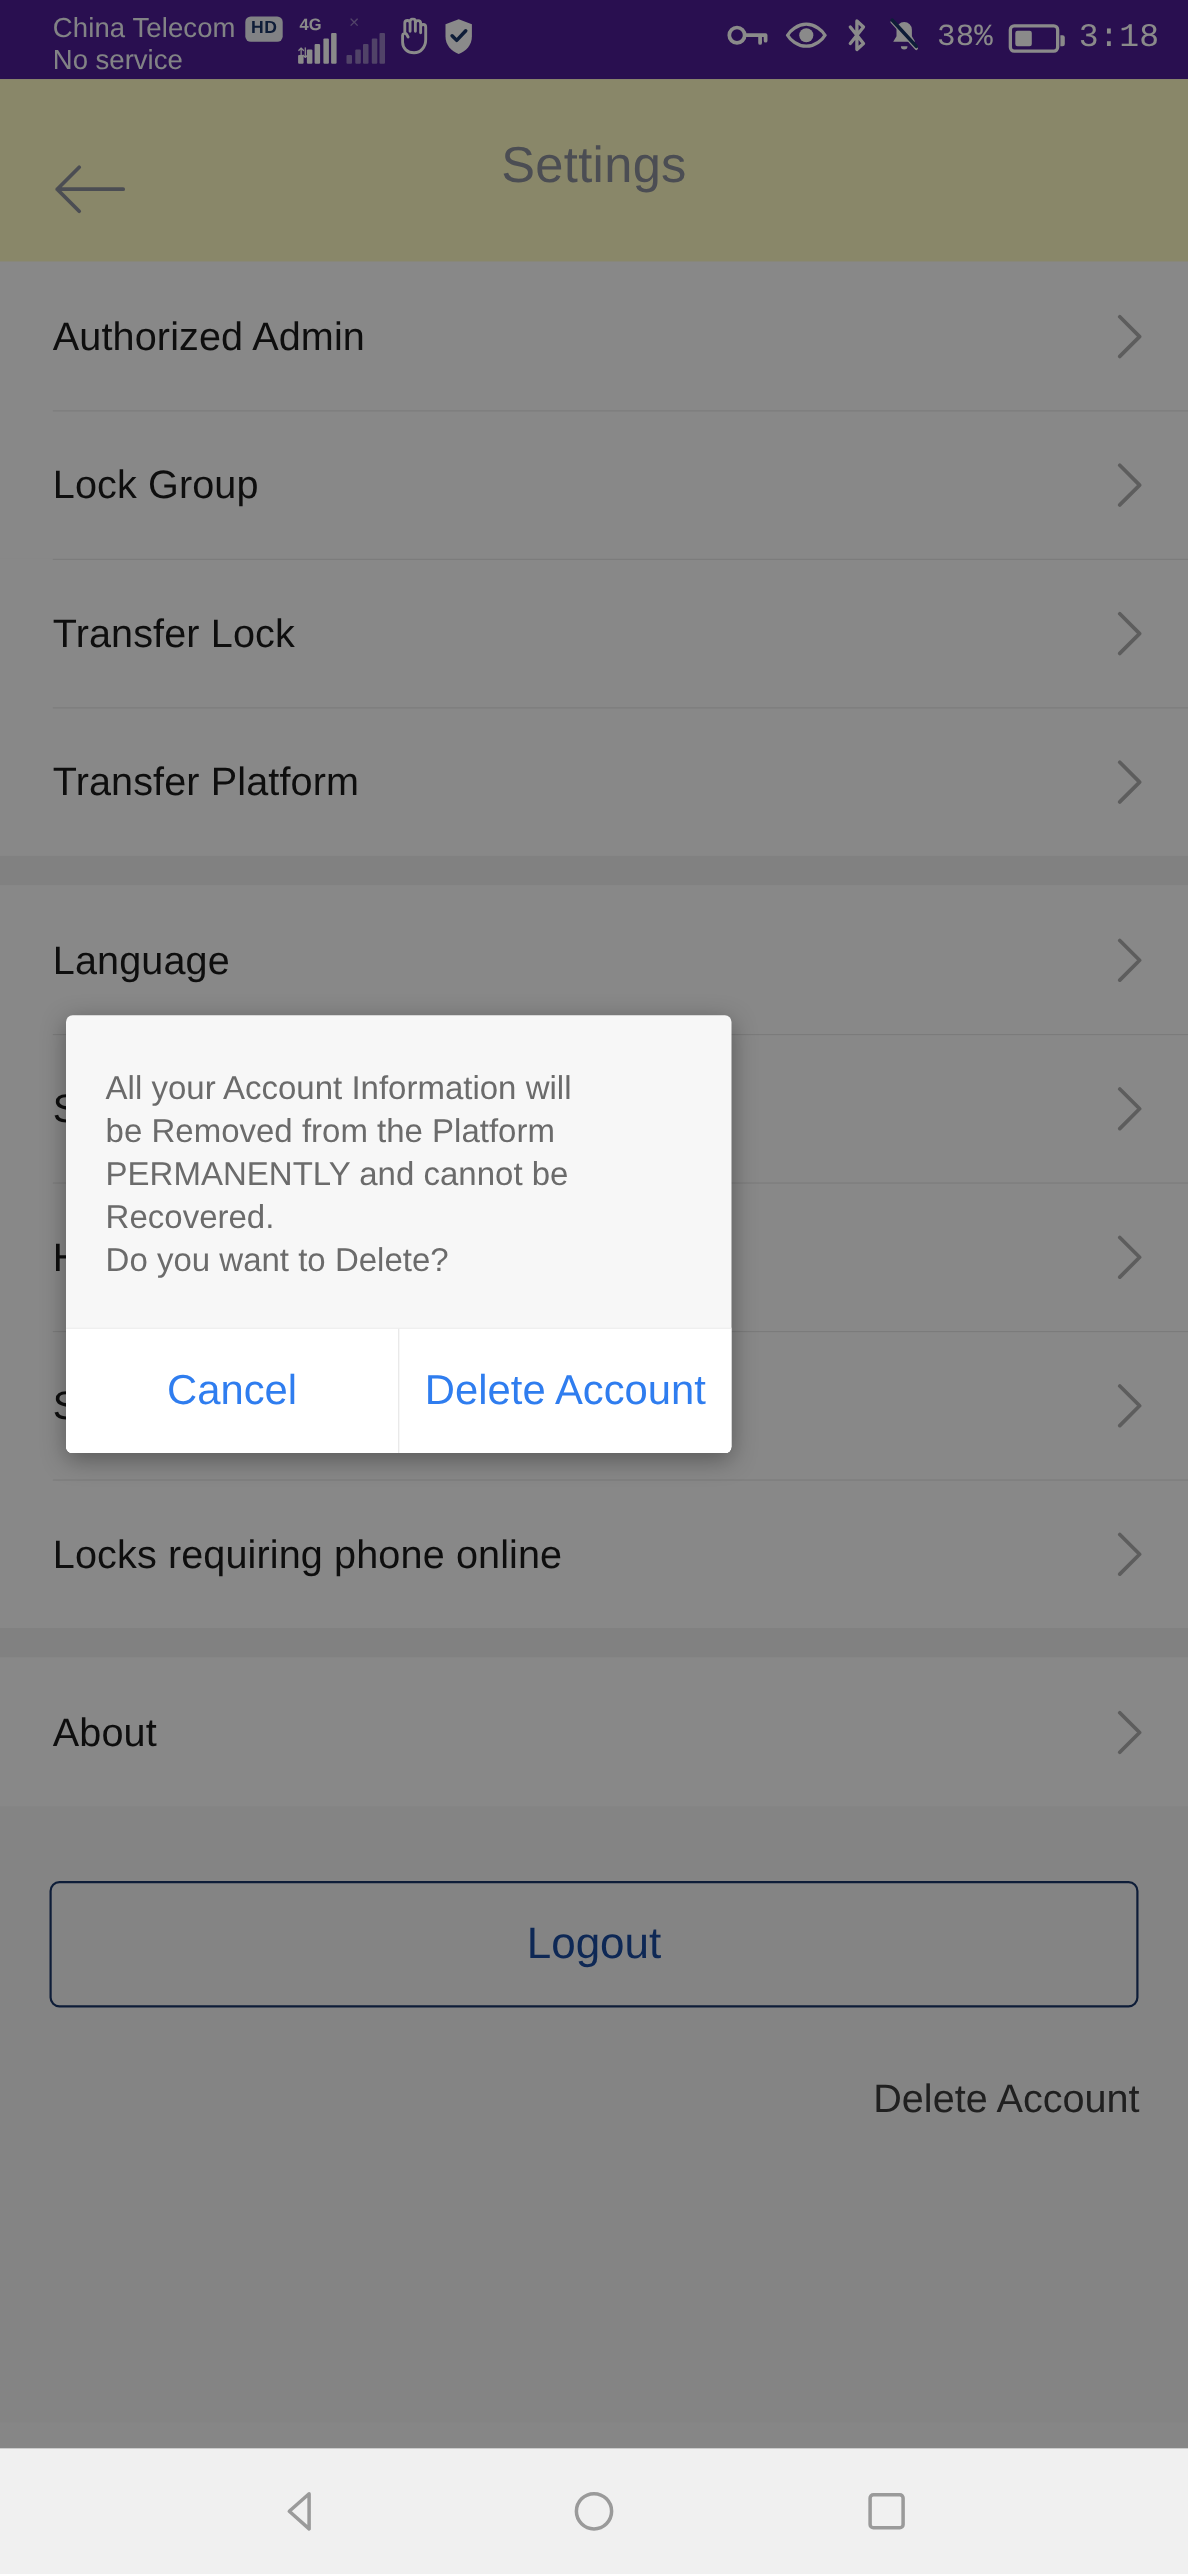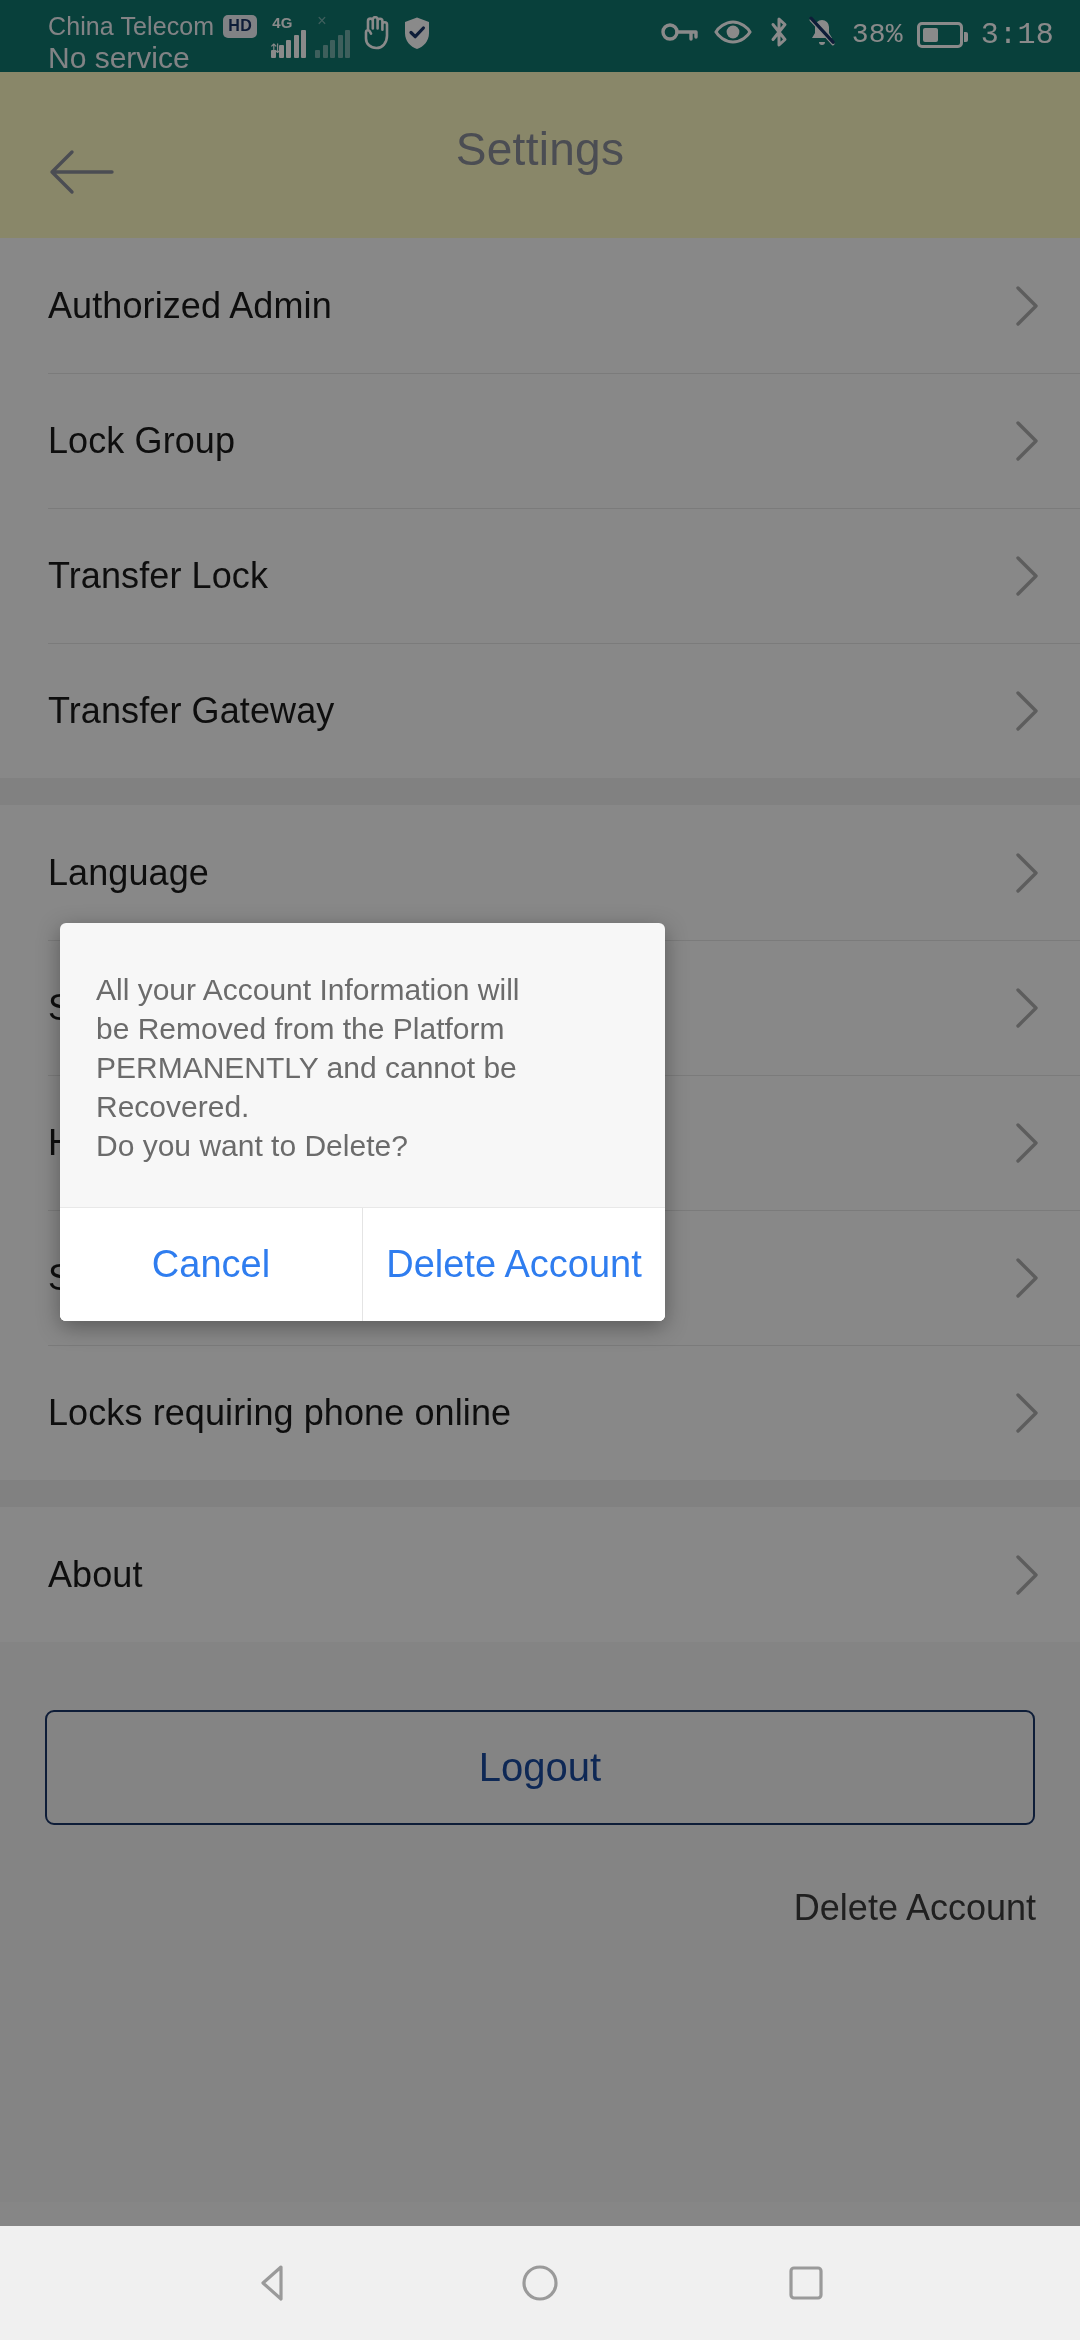--- a/index.html
+++ b/index.html
@@ -13,36 +13,36 @@
     position:relative;
     width:1080px; height:2340px;
     background:#fff;
     overflow:hidden;
   }
 
   
   .statusbar {
     position:absolute; top:0; left:0;
     width:1080px; height:72px;
-    background:#0f766e;
+    background:#4c1d95;
     display:flex; align-items:flex-start;
     padding:12px 26px 0 48px;
     color:#ffffff;
   }
   .sb-left { display:flex; align-items:flex-start; }
   .sb-carrier { display:flex; flex-direction:column; line-height:1.12; }
   .sb-carrier-row { display:flex; align-items:center; gap:9px; }
   .sb-carrier-name { font-size:25px; color:#f0f2f6; letter-spacing:.1px; }
   .hd-badge {
     display:inline-flex; align-items:center; justify-content:center;
     background:#eef1f6; color:#1b3668;
     font-size:16px; font-weight:bold; line-height:1;
     padding:3px 5px 4px; border-radius:5px; letter-spacing:.5px;
   }
-  .sb-noservice { font-size:30px; color:#f0f2f6; margin-top:1px; }
+  .sb-noservice { font-size:25px; color:#f0f2f6; margin-top:1px; }
   .sb-sig { display:flex; align-items:flex-start; margin-left:14px; padding-top:3px; }
   .sig-group { position:relative; display:flex; flex-direction:column; align-items:flex-start; }
   .sig-label { font-size:15px; font-weight:bold; color:#fff; line-height:1; margin-left:1px; }
   .bars { display:flex; align-items:flex-end; gap:2.5px; height:26px; margin-top:2px; }
   .bars i { display:block; width:5px; background:#fff; border-radius:1px; }
   .bars i:nth-child(1){ height:8px; }
   .bars i:nth-child(2){ height:13px; }
   .bars i:nth-child(3){ height:18px; }
   .bars i:nth-child(4){ height:23px; }
   .bars i:nth-child(5){ height:28px; }
@@ -284,21 +284,21 @@
       </div>
       <div class="row">
         <span class="row-label">Transfer Lock</span>
         <span class="chev">
           <svg width="26" height="42" viewBox="0 0 26 42">
               <path d="M4 3l18 18L4 39" fill="none" stroke="#6d6d6d" stroke-width="3.4" stroke-linecap="round" stroke-linejoin="round"></path>
             </svg>
         </span>
       </div>
       <div class="row">
-        <span class="row-label">Transfer Gateway</span>
+        <span class="row-label">Transfer Platform</span>
         <span class="chev">
           <svg width="26" height="42" viewBox="0 0 26 42">
               <path d="M4 3l18 18L4 39" fill="none" stroke="#6d6d6d" stroke-width="3.4" stroke-linecap="round" stroke-linejoin="round"></path>
             </svg>
         </span>
       </div>
     </div>
 
     <div class="gap"></div>
 

